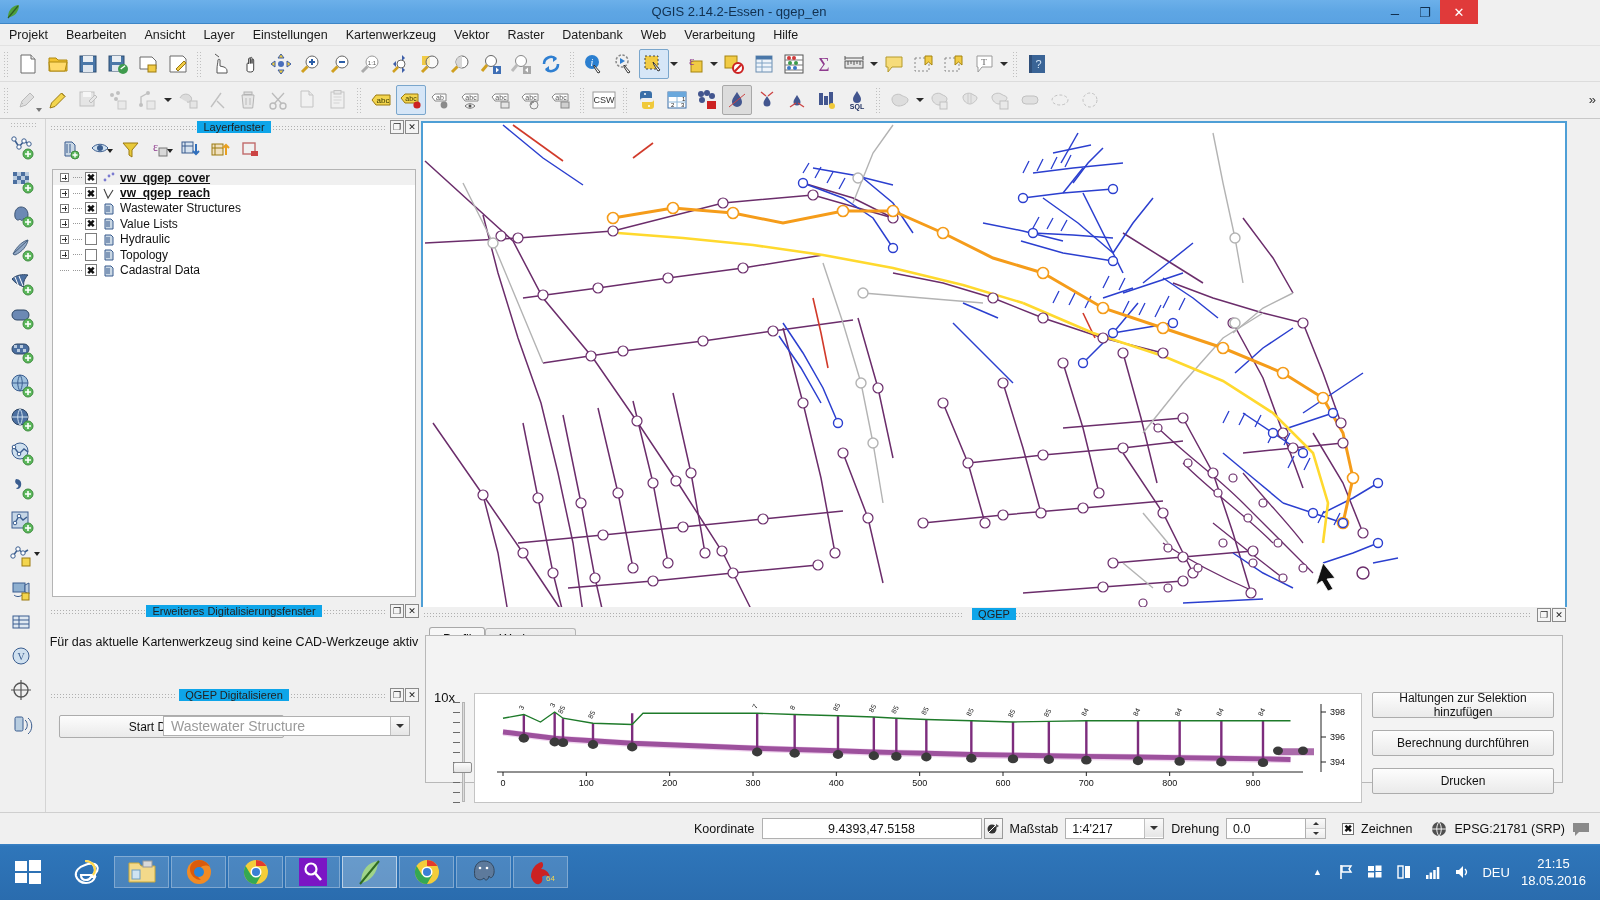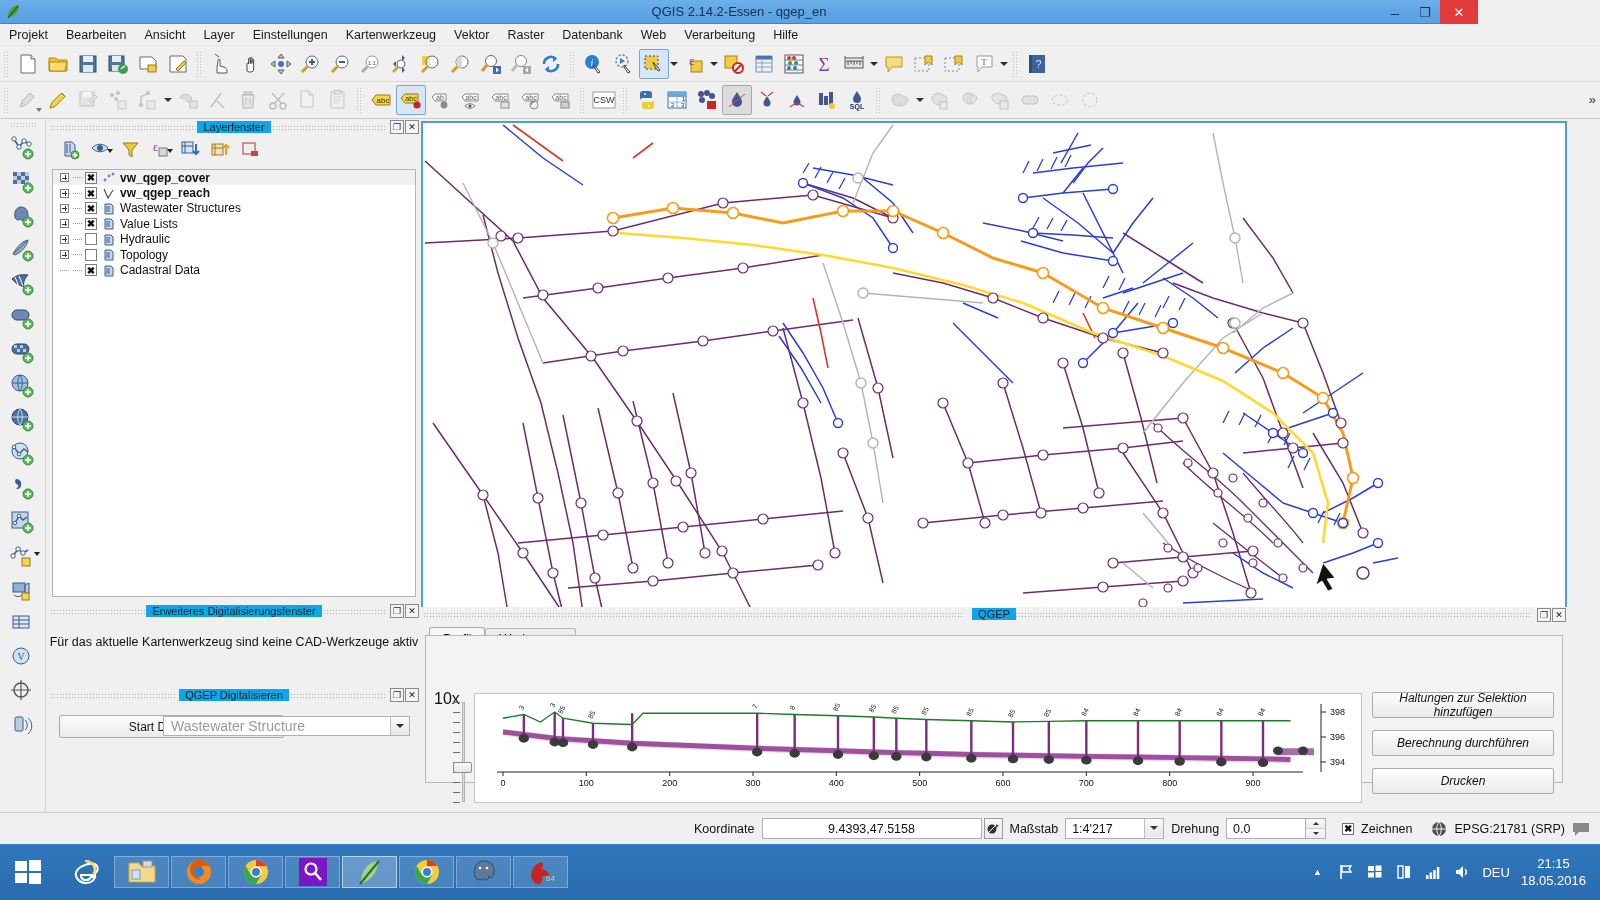--- a/index.html
+++ b/index.html
@@ -107,21 +107,21 @@
   .expander { width:13px; height:13px; display:flex;align-items:center;justify-content:center;
     font-size:10px; color:#444; }
   .expander .box{ width:9px;height:9px;border:1px solid #7d7d7d; position:relative; background:#fff;}
   .expander .box::before{content:"";position:absolute;left:1px;top:3.5px;width:5px;height:1px;background:#333;}
   .expander .box::after{content:"";position:absolute;left:3.5px;top:1px;width:1px;height:5px;background:#333;}
   .dotted-line { width:9px; border-top:1px dotted #999; margin-left:2px;}
   .lchk { width:12px;height:12px;border:1px solid #7d7d7d;background:#fff;margin:0 4px 0 3px;
     display:flex;align-items:center;justify-content:center; font-size:10px; color:#111; font-weight:bold;}
   .licon { width:15px;height:14px;display:flex;align-items:center;justify-content:center;margin-right:4px;}
   .lname { font-size:12px; color:#111; }
-  .lname.bold { font-weight:bold; }
+  .lname.bold { font-weight:bold; text-decoration:underline; }
 
   #cad-dock { left:48px; top:603px; width:372px; height:84px; }
   .cad-msg { text-align:center; font-size:12.5px; color:#111; margin-top:16px; }
 
   #qgepdig-dock { left:48px; top:687px; width:372px; height:110px; }
   .btn {
     background: linear-gradient(to bottom,#fdfdfd,#eaeaea);
     border:1px solid #acacac; border-radius:2px;
     font-size:12px; color:#111; text-align:center;
     display:flex;align-items:center;justify-content:center;
@@ -148,31 +148,31 @@
 
   
   #qgep-dock { position:absolute; left:421px; top:607px; width:1146px; height:180px; background:#f0f0f0;}
   .tabs { display:flex; align-items:flex-end; height:22px; margin-left:8px; margin-top:6px;}
   .tab { height:21px; padding:0 13px; font-size:12.5px; color:#111;
      border:1px solid #b6b6b6; border-bottom:none; border-radius:3px 3px 0 0;
      background:linear-gradient(to bottom,#efefef,#e2e2e2); display:flex;align-items:center;}
   .tab.active { background:#f7f7f7; border-color:#a8a8a8; height:22px; }
   .tabpanel { position:absolute; left:4px; top:28px; width:1138px; height:148px;
      border:1px solid #b8b8b8; background:#f3f3f3;}
-  .zoomlabel { position:absolute; left:8px; top:54px; font-size:16px; color:#111;}
+  .zoomlabel { position:absolute; left:8px; top:54px; font-size:13px; color:#111;}
   .vslider { position:absolute; left:27px; top:66px; width:20px; height:100px; }
   .vslider .track { position:absolute; left:9px; top:0; width:3px; height:100px;
      background:#dcdcdc; border:1px solid #b4b4b4;}
   .vslider .handle { position:absolute; left:0px; top:60px; width:19px; height:11px;
      background:linear-gradient(to bottom,#fbfbfb,#e4e4e4); border:1px solid #8d8d8d; border-radius:2px;}
   .tickcol { position:absolute; left:0px; top:0px; width:8px; height:125px;}
   .tickcol i { display:block; height:1px; background:#6a6a6a; width:7px; margin-bottom:9px;}
   .profile-box { position:absolute; left:48px; top:57px; width:888px; height:110px;
      background:#fff; border:1px solid #c4c4c4;}
-  .side-btns { position:absolute; right:8px; top:56px; width:182px;font-style:italic; }
+  .side-btns { position:absolute; right:8px; top:56px; width:182px; }
   .side-btns .btn { height:26px; margin-bottom:12px; }
 
   
   .statusbar {
     position:absolute; left:0; top:812px; width:1600px; height:32px;
     background:#f0f0f0; border-top:1px solid #cfcfcf;
     display:flex; align-items:center;
   }
   .sb-spacer { flex:1 }
   .sb-label { font-size:12.5px; color:#111; margin:0 7px; }

